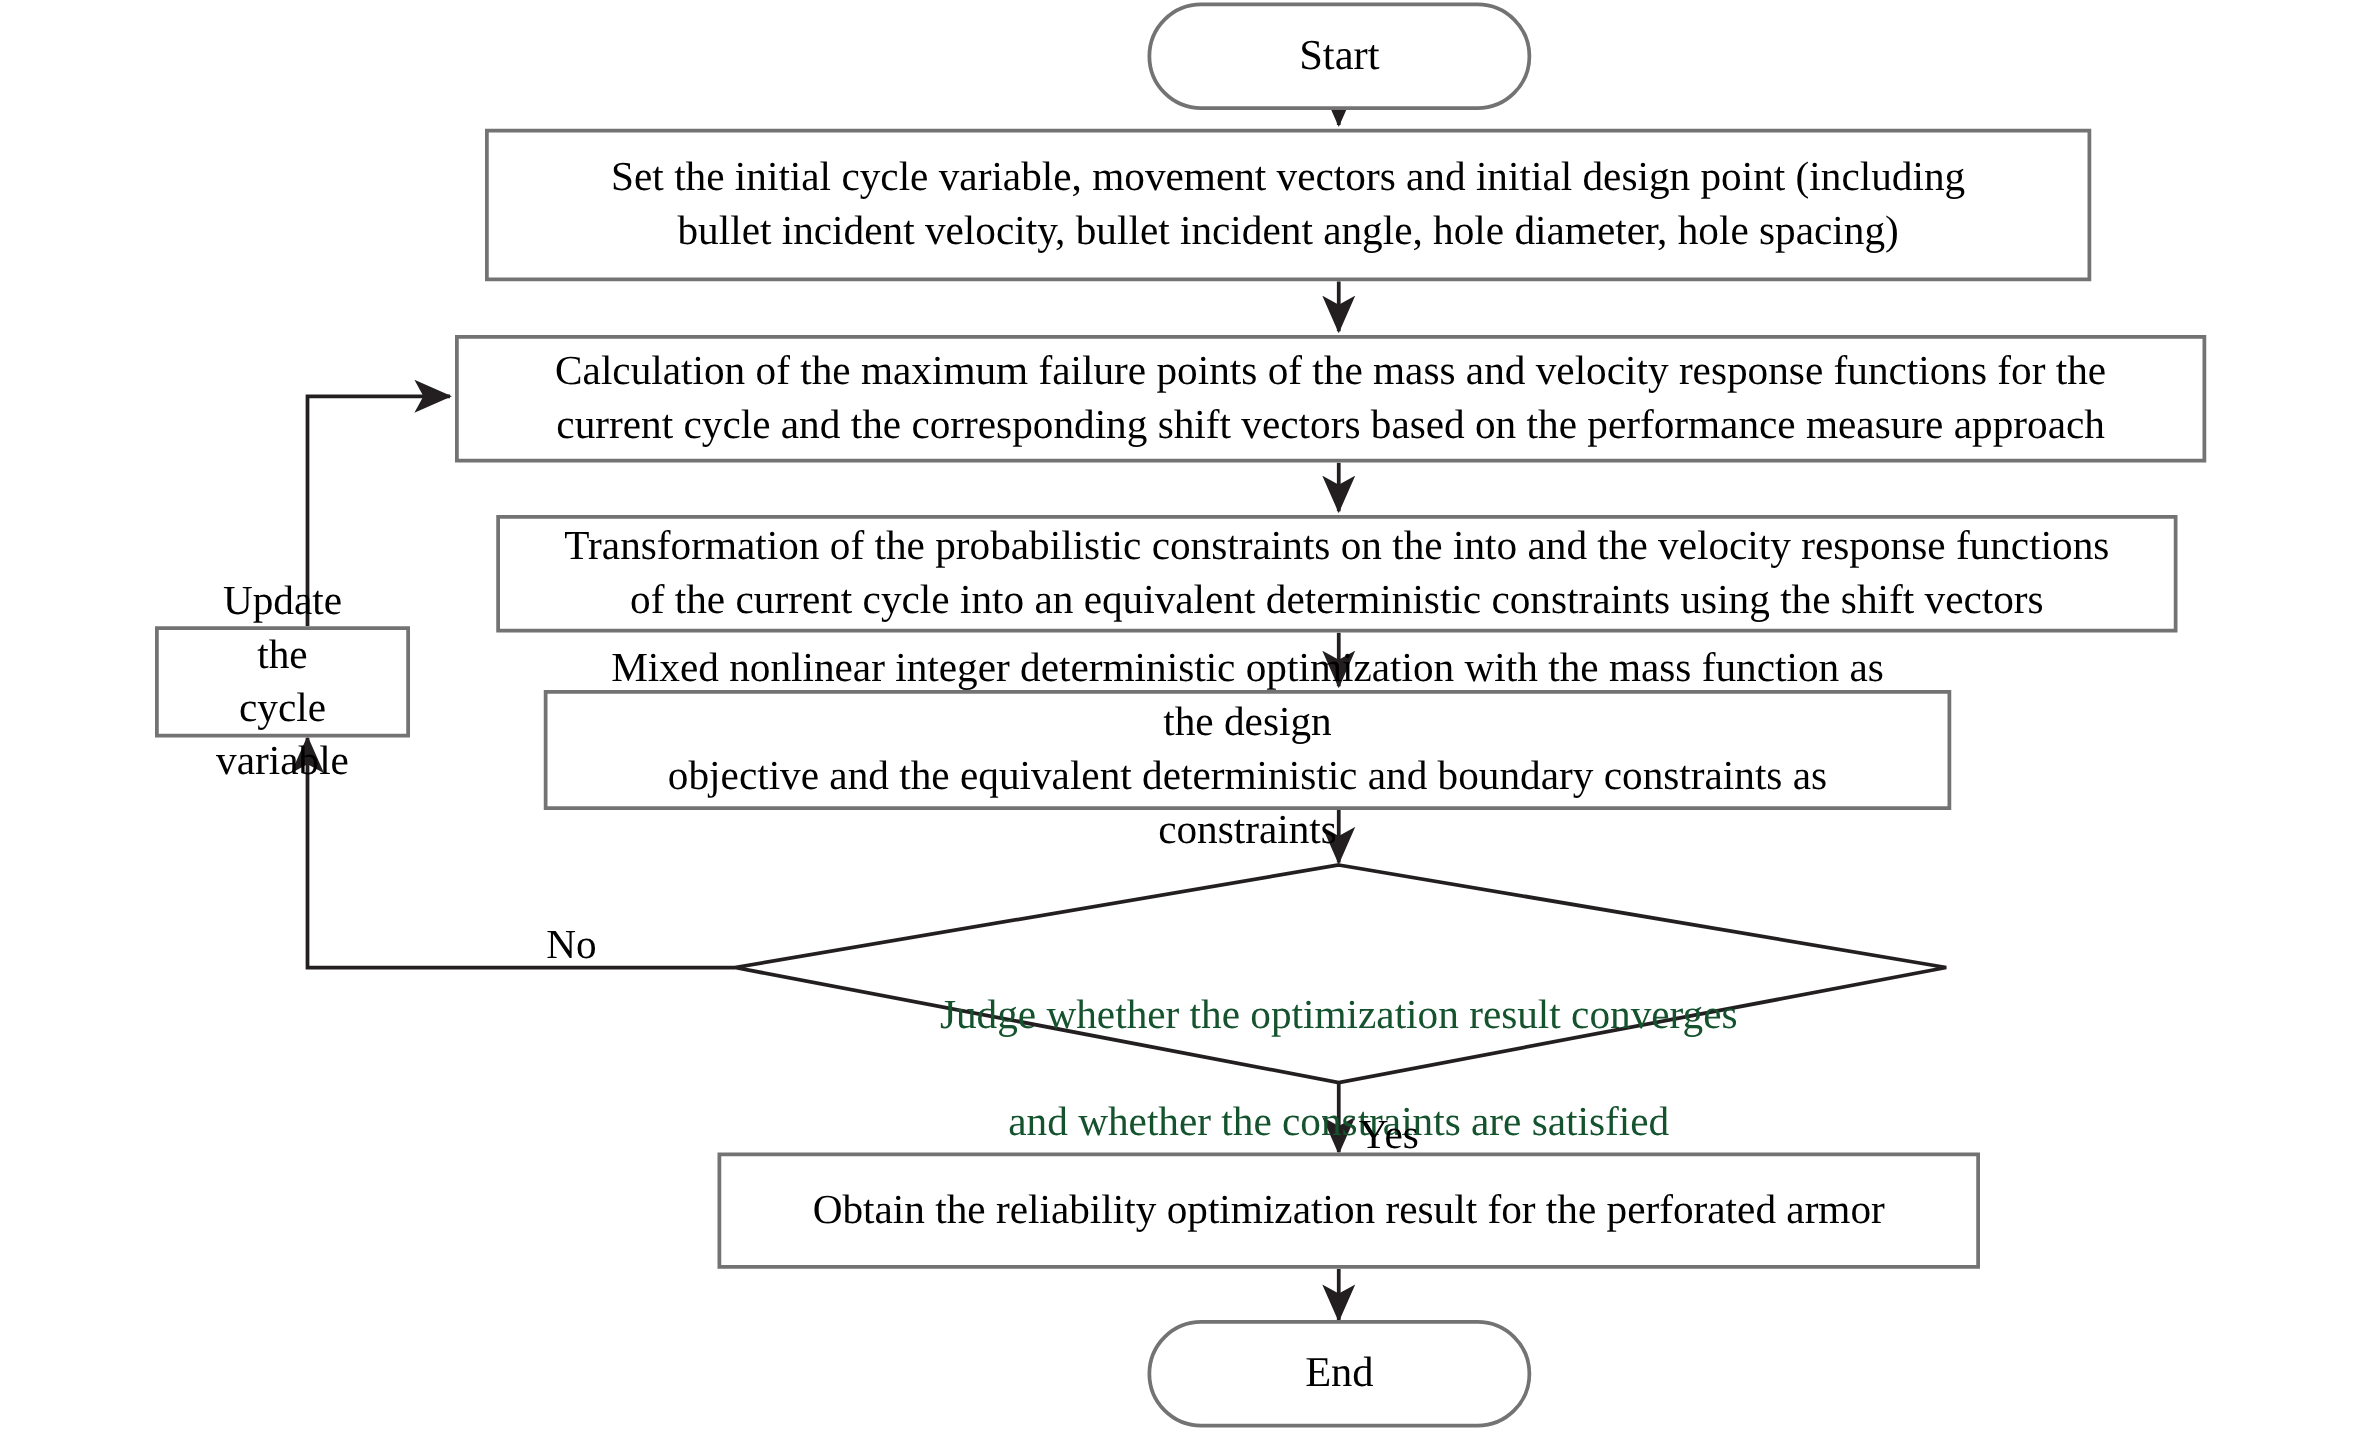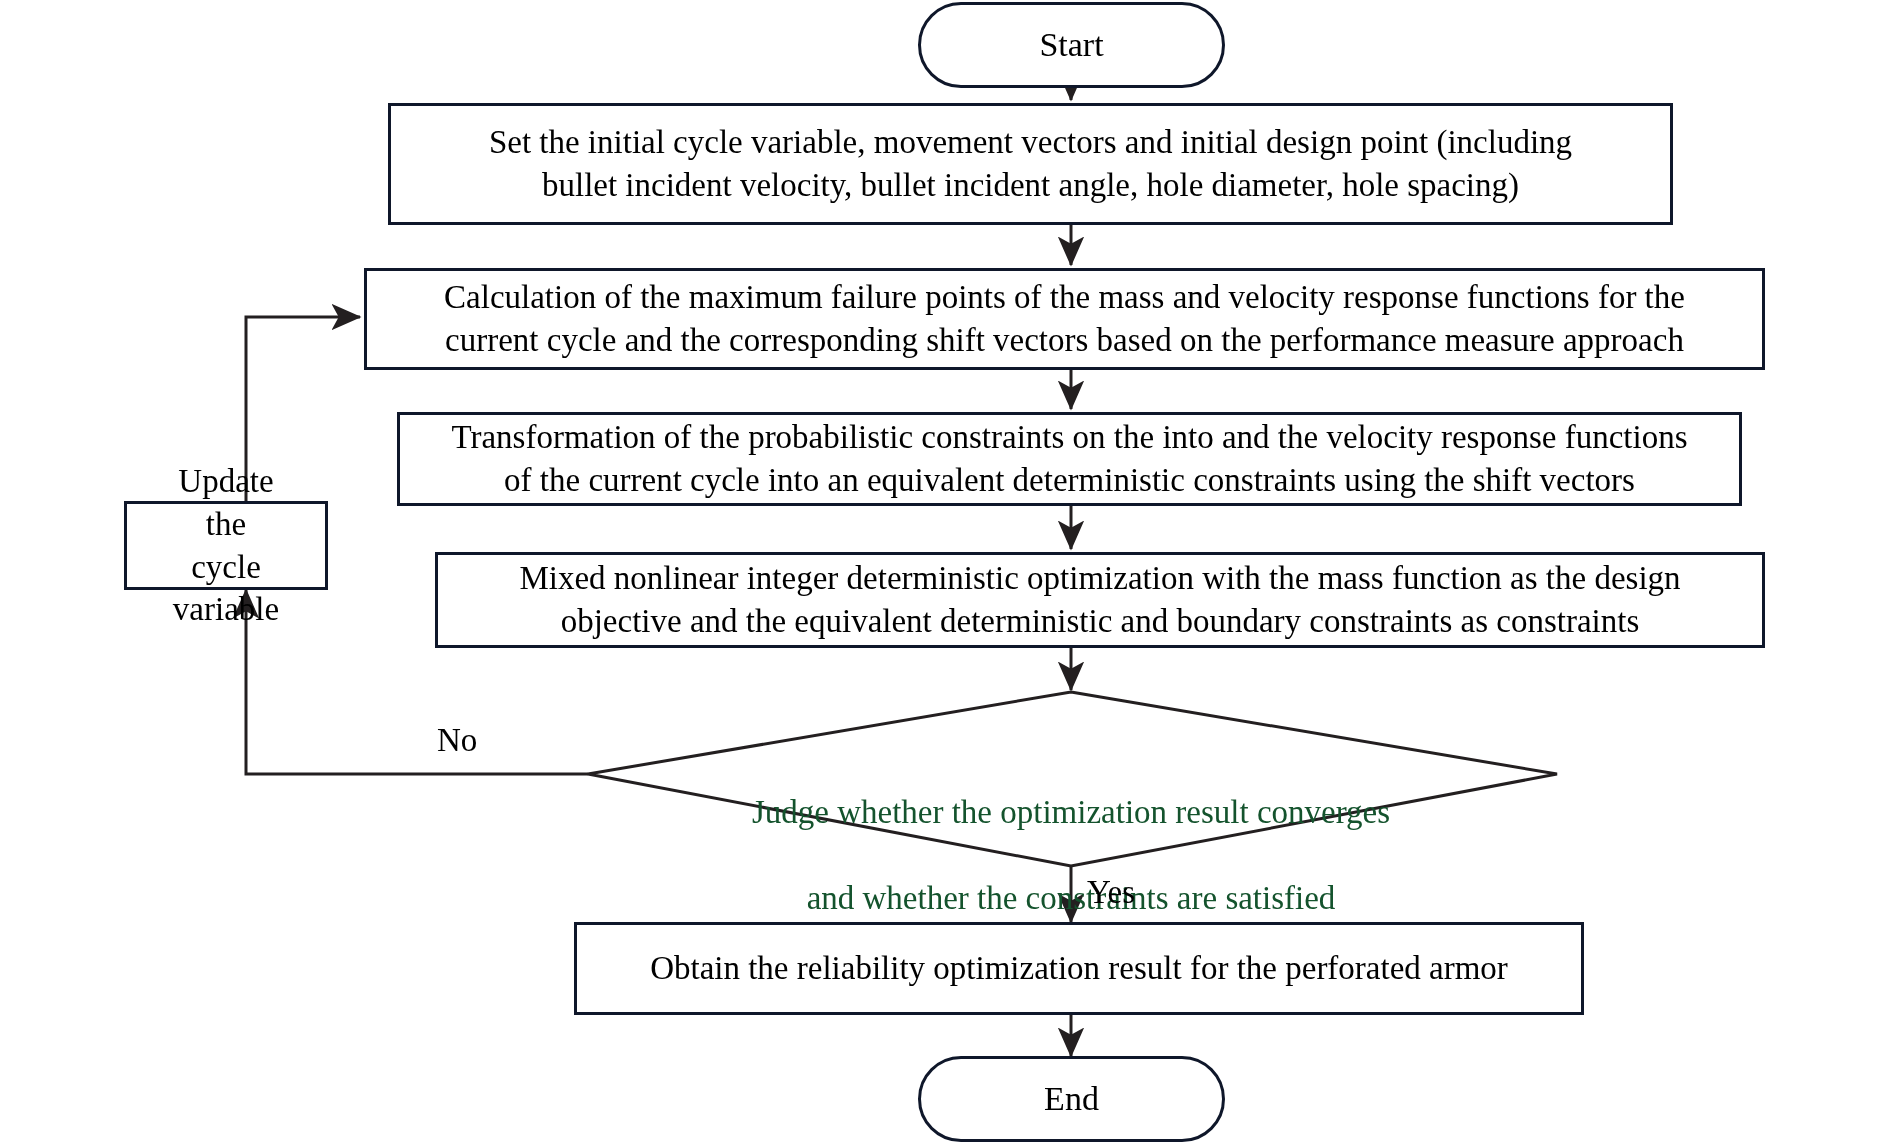--- a/index.html
+++ b/index.html
@@ -19,21 +19,21 @@
     position: absolute;
     left: 0;
     top: 0;
     width: 1890px;
     height: 1146px;
     pointer-events: none;
   }
   .node {
     position: absolute;
     box-sizing: border-box;
-    border: 3px solid #0f172a;
+    border: 3px solid #737373;
     background: #ffffff;
     display: flex;
     align-items: center;
     justify-content: center;
     text-align: center;
     color: #000000;
     line-height: 1.30;
   }
   .terminator {
     border-radius: 60px;
@@ -53,20 +53,21 @@
     font-size: 33px;
     line-height: 1.30;
     color: #14532d;
     white-space: pre-line;
   }
   .edge-label {
     position: absolute;
     font-size: 33px;
     color: #000000;
     white-space: nowrap;
+    margin-top: 16px;
   }
 </style>
 </head>
 <body>
 
 <div id="canvas">
 
   <svg class="edges" viewBox="0 0 1890 1146">
     <defs>
       <marker id="arrow" markerWidth="12" markerHeight="12" refX="9.5" refY="5" orient="auto" markerUnits="strokeWidth">
@@ -113,21 +114,21 @@
     </span>
   </div>
 
   <div class="node process" style="left:397px; top:412px; width:1345px; height:94px;">
     <span class="node-text">
       <span>Transformation of the probabilistic constraints on the into and the velocity response functions</span><br>
       <span>of the current cycle into an equivalent deterministic constraints using the shift vectors</span>
     </span>
   </div>
 
-  <div class="node process" style="left:435px; top:552px; width:1330px; height:96px;">
+  <div class="node process" style="left:435px; top:552px; width:1126px; height:96px;">
     <span class="node-text">
       <span>Mixed nonlinear integer deterministic optimization with the mass function as the design</span><br>
       <span>objective and the equivalent deterministic and boundary constraints as constraints</span>
     </span>
   </div>
 
   <div class="diamond-label" style="left:671px; top:748px; width:800px;">
     <span>Judge whether the optimization result converges</span><br>
     <span>and whether the constraints are satisfied</span>
   </div>

